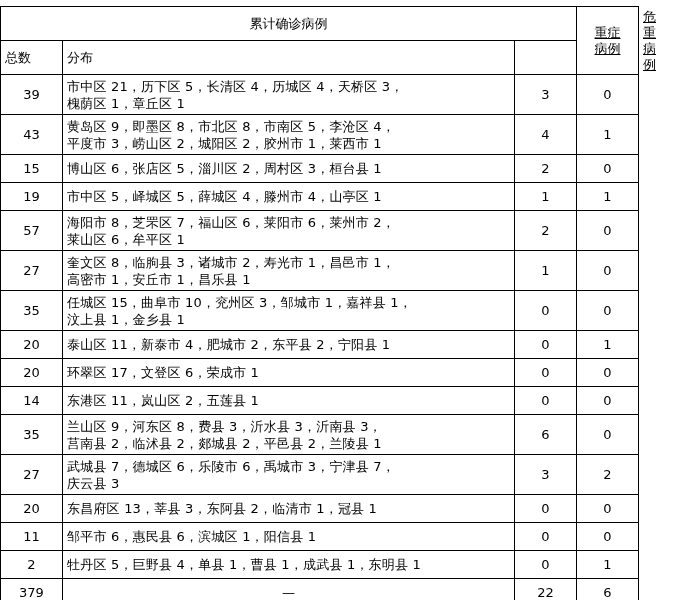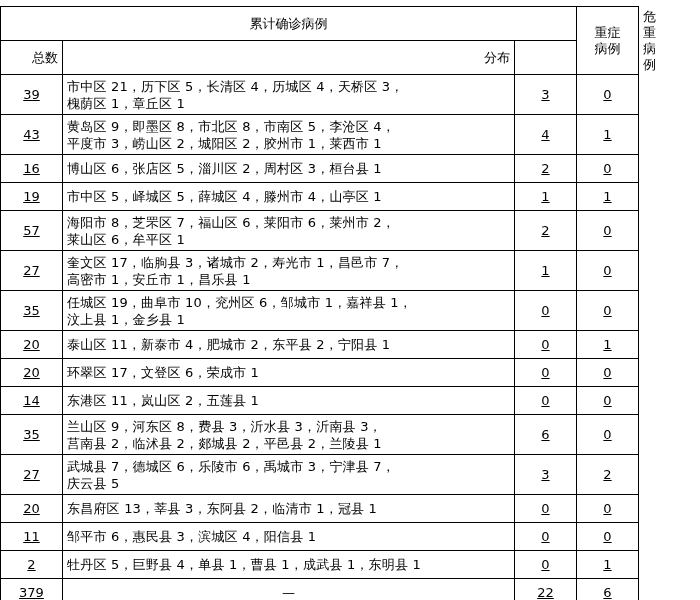--- a/index.html
+++ b/index.html
@@ -43,39 +43,39 @@
   col.c-dist    { width: 452px; }
   col.c-severe  { width: 62px; }
   col.c-crit    { width: 62px; }
 
   .hdr-top td {
     text-align: center;
     font-size: 14px;
     height: 28px;
   }
   .hdr-sub td {
-    text-align: right;
+    text-align: left;
     font-size: 14px;
     height: 28px;
   }
   .hdr-stack {
     display: block;
     line-height: 1.22;
+    text-decoration: underline;
   }
   td.city-cell {
     text-align: left;
     font-size: 13px;
     padding-left: 2px;
     white-space: nowrap;
     overflow: hidden;
   }
   td.num-cell {
     text-align: center;
     font-size: 13px;
-    text-decoration: underline;
   }
   td.dist-cell {
     text-align: left;
     font-size: 13px;
     letter-spacing: 0.2px;
   }
   td.dist-cell.center {
     text-align: center;
   }
   .row-h1 { height: 40px; }
@@ -134,21 +134,21 @@
         <td class="dist-cell">
           <span class="dist-line">黄岛区 9，即墨区 8，市北区 8，市南区 5，李沧区 4，</span>
           <span class="dist-line">平度市 3，崂山区 2，城阳区 2，胶州市 1，莱西市 1</span>
         </td>
         <td class="num-cell">4</td>
         <td class="num-cell">1</td>
       </tr>
 
       <tr class="row-h2">
         <td class="city-cell"></td>
-        <td class="num-cell">16</td>
+        <td class="num-cell">15</td>
         <td class="dist-cell">
           <span class="dist-line">博山区 6，张店区 5，淄川区 2，周村区 3，桓台县 1</span>
         </td>
         <td class="num-cell">2</td>
         <td class="num-cell">0</td>
       </tr>
 
       <tr class="row-h2">
         <td class="city-cell">州市 1</td>
         <td class="num-cell">19</td>
@@ -167,32 +167,32 @@
           <span class="dist-line">莱山区 6，牟平区 1</span>
         </td>
         <td class="num-cell">2</td>
         <td class="num-cell">0</td>
       </tr>
 
       <tr class="row-h1">
         <td class="city-cell"></td>
         <td class="num-cell">27</td>
         <td class="dist-cell">
-          <span class="dist-line">奎文区 17，临朐县 3，诸城市 2，寿光市 1，昌邑市 7，</span>
+          <span class="dist-line">奎文区 8，临朐县 3，诸城市 2，寿光市 1，昌邑市 1，</span>
           <span class="dist-line">高密市 1，安丘市 1，昌乐县 1</span>
         </td>
         <td class="num-cell">1</td>
         <td class="num-cell">0</td>
       </tr>
 
       <tr class="row-h1">
         <td class="city-cell"></td>
         <td class="num-cell">35</td>
         <td class="dist-cell">
-          <span class="dist-line">任城区 19，曲阜市 10，兖州区 6，邹城市 1，嘉祥县 1，</span>
+          <span class="dist-line">任城区 15，曲阜市 10，兖州区 3，邹城市 1，嘉祥县 1，</span>
           <span class="dist-line">汶上县 1，金乡县 1</span>
         </td>
         <td class="num-cell">0</td>
         <td class="num-cell">0</td>
       </tr>
 
       <tr class="row-h2">
         <td class="city-cell"></td>
         <td class="num-cell">20</td>
         <td class="dist-cell">
@@ -231,41 +231,41 @@
         </td>
         <td class="num-cell">6</td>
         <td class="num-cell">0</td>
       </tr>
 
       <tr class="row-h1">
         <td class="city-cell"></td>
         <td class="num-cell">27</td>
         <td class="dist-cell">
           <span class="dist-line">武城县 7，德城区 6，乐陵市 6，禹城市 3，宁津县 7，</span>
-          <span class="dist-line">庆云县 5</span>
+          <span class="dist-line">庆云县 3</span>
         </td>
         <td class="num-cell">3</td>
         <td class="num-cell">2</td>
       </tr>
 
       <tr class="row-h2">
         <td class="city-cell"></td>
         <td class="num-cell">20</td>
         <td class="dist-cell">
           <span class="dist-line">东昌府区 13，莘县 3，东阿县 2，临清市 1，冠县 1</span>
         </td>
         <td class="num-cell">0</td>
         <td class="num-cell">0</td>
       </tr>
 
       <tr class="row-h2">
         <td class="city-cell"></td>
         <td class="num-cell">11</td>
         <td class="dist-cell">
-          <span class="dist-line">邹平市 6，惠民县 3，滨城区 4，阳信县 1</span>
+          <span class="dist-line">邹平市 6，惠民县 6，滨城区 1，阳信县 1</span>
         </td>
         <td class="num-cell">0</td>
         <td class="num-cell">0</td>
       </tr>
 
       <tr class="row-h2">
         <td class="city-cell"></td>
         <td class="num-cell">2</td>
         <td class="dist-cell">
           <span class="dist-line">牡丹区 5，巨野县 4，单县 1，曹县 1，成武县 1，东明县 1</span>

